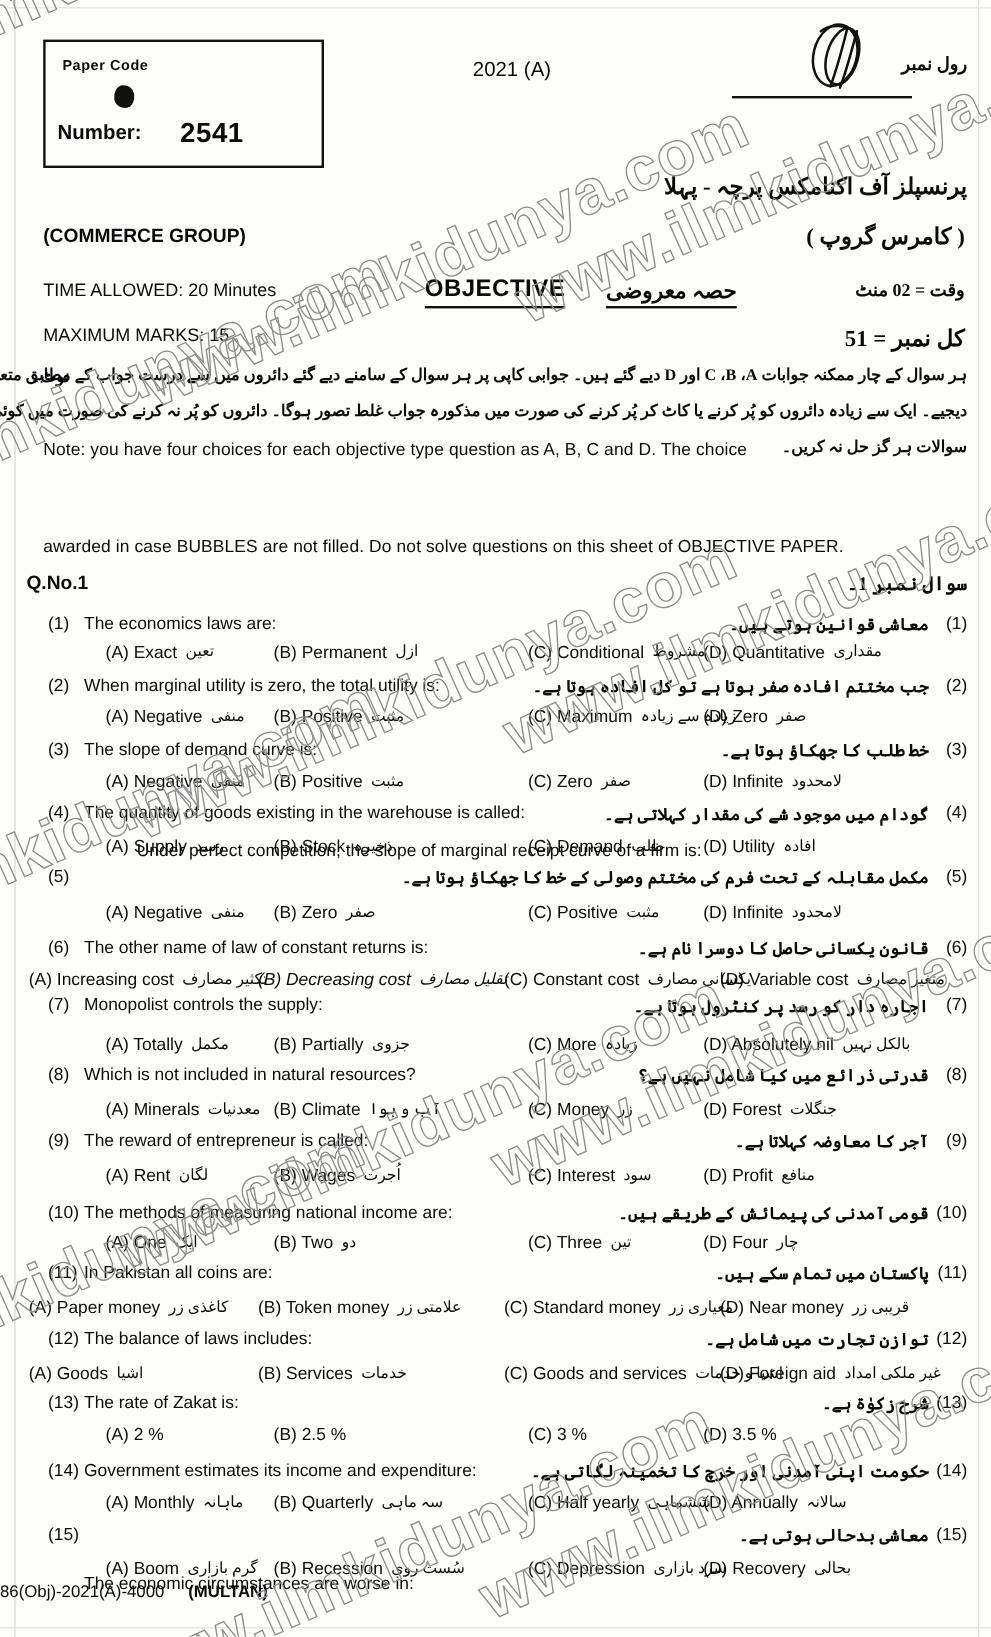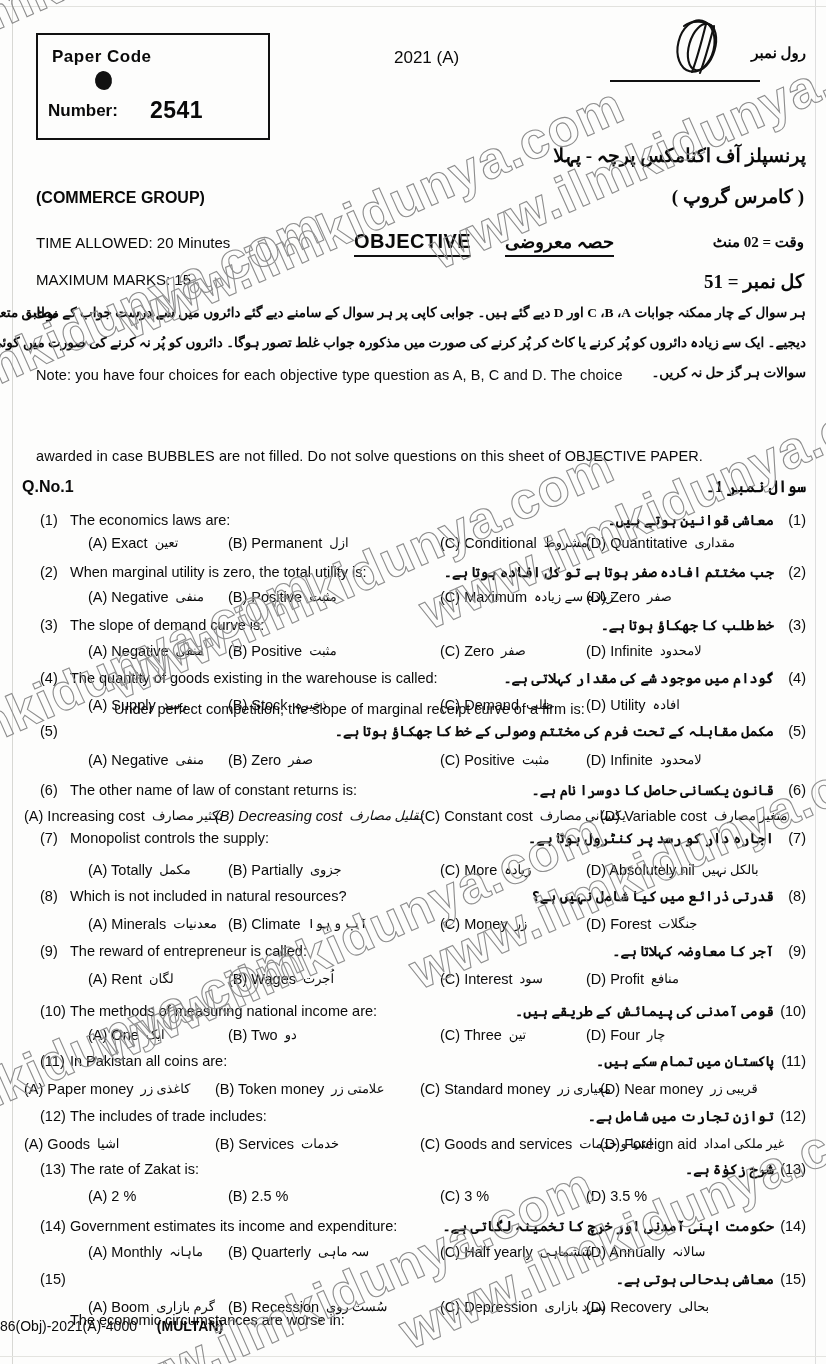--- a/index.html
+++ b/index.html
@@ -58,21 +58,21 @@
   #paper-code-box {
     position: absolute;
     left: 36px; top: 33px;
     width: 230px; height: 103px;
     border: 2px solid #111;
     z-index: 3;
     background: transparent;
   }
   #paper-code-label {
     position: absolute; left: 14px; top: 12px;
-    font-size: 17px; font-weight: 700; letter-spacing: .5px;
+    font-size: 12px; font-weight: 700; letter-spacing: .5px;
   }
   #paper-code-blot {
     position: absolute; left: 57px; top: 36px;
     width: 17px; height: 19px;
     background: #111;
     border-radius: 48% 52% 45% 55% / 55% 45% 55% 45%;
     transform: rotate(-8deg);
   }
   #paper-number-label {
     position: absolute; left: 10px; top: 66px;
@@ -388,21 +388,21 @@
         <span class="q-text-en" style="top: 1053px;">In Pakistan all coins are:</span>
         <span class="q-text-ur urdu" style="top: 1053px;">پاکستان میں تمام سکے ہیں۔</span>
         <span class="q-num-right" style="top: 1053px;">(11)</span>
         <span class="opt w1" style="top: 1081px; position: absolute;"><span>(A) Paper money</span><span class="ur">کاغذی زر</span></span>
         <span class="opt w2" style="top: 1081px; position: absolute;"><span>(B) Token money</span><span class="ur">علامتی زر</span></span>
         <span class="opt w3" style="top: 1081px; position: absolute;"><span>(C) Standard money</span><span class="ur">معیاری زر</span></span>
         <span class="opt w4" style="top: 1081px; position: absolute;"><span>(D) Near money</span><span class="ur">قریبی زر</span></span>
       </div>
       <div class="q-block">
         <span class="q-num-left" style="top: 1108px;">(12)</span>
-        <span class="q-text-en" style="top: 1108px;">The includes of trade includes:</span>
+        <span class="q-text-en" style="top: 1108px;">The balance of laws includes:</span>
         <span class="q-text-ur urdu" style="top: 1108px;">توازن تجارت میں شامل ہے۔</span>
         <span class="q-num-right" style="top: 1108px;">(12)</span>
         <span class="opt w1" style="top: 1136px; position: absolute;"><span>(A) Goods</span><span class="ur">اشیا</span></span>
         <span class="opt w2" style="top: 1136px; position: absolute;"><span>(B) Services</span><span class="ur">خدمات</span></span>
         <span class="opt w3" style="top: 1136px; position: absolute;"><span>(C) Goods and services</span><span class="ur">اشیا و خدمات</span></span>
         <span class="opt w4" style="top: 1136px; position: absolute;"><span>(D) Foreign aid</span><span class="ur">غیر ملکی امداد</span></span>
       </div>
       <div class="q-block">
         <span class="q-num-left" style="top: 1161px;">(13)</span>
         <span class="q-text-en" style="top: 1161px;">The rate of Zakat is:</span>

